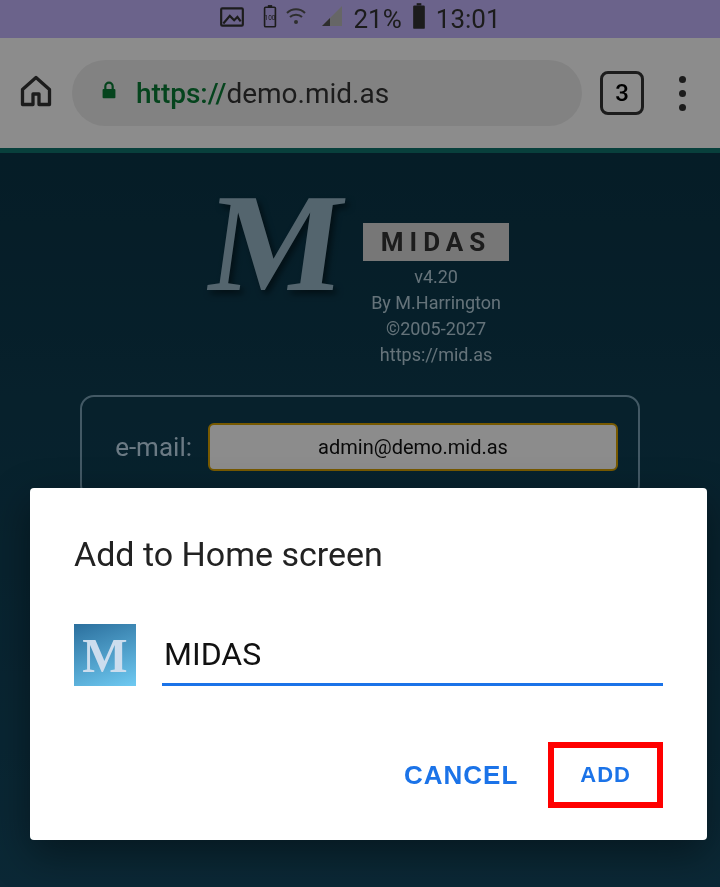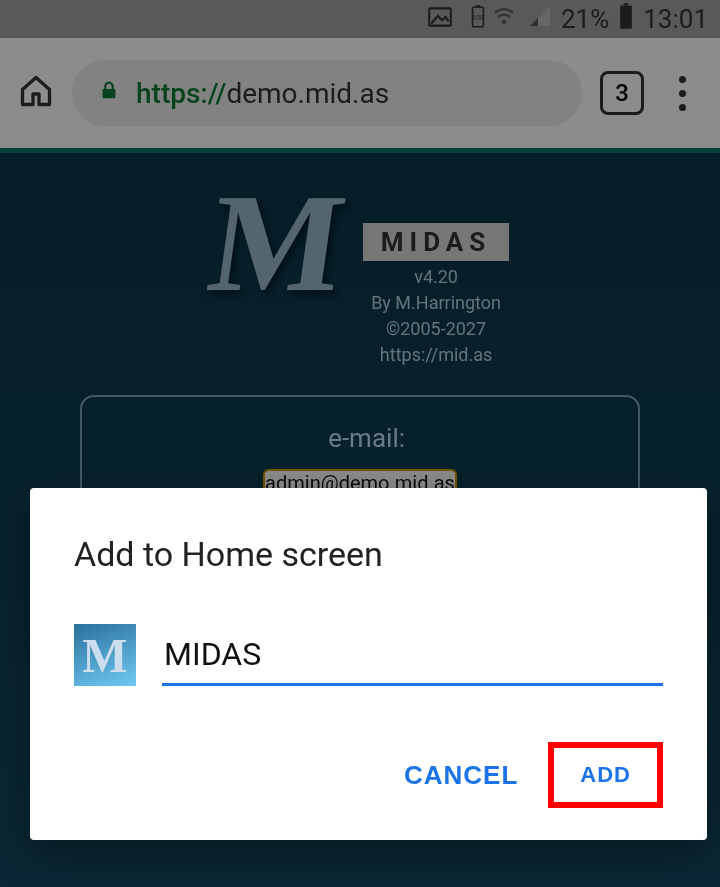--- a/index.html
+++ b/index.html
@@ -6,25 +6,25 @@
     body {
       width: 720px;
       height: 887px;
       font-family: Roboto, Arial, sans-serif;
       position: relative;
       overflow: hidden;
       background: #0d3a4f;
     }
     .st {
       height: 38px;
-      background: #a3a3a3;
+      background: #c4b5fd;
       display: flex;
       align-items: center;
       padding: 4px 12px;
-      justify-content: flex-end;
+      justify-content: center;
       color: #333;
     }
     .stl { display: flex; align-items: center; gap: 14px; }
     .str { display: flex; align-items: center; gap: 8px; font-size: 26px; font-weight: 400; }
     .ub {
       height: 115px;
       background: #fff;
       display: flex;
       align-items: center;
       padding: 0 18px;
@@ -69,21 +69,21 @@
     }
     .bi { text-align: center; color: #b8d1de; margin-top: 50px; }
     .hl { background: #d9d9d9; padding: 4px 18px; font-size: 26px; letter-spacing: 6px; color: #333; font-weight: 700; display: inline-block; }
     .bi p { font-size: 18px; margin-top: 5px; }
     .lf {
       margin: 30px 80px 0;
       border: 2px solid #7aa3b8;
       border-radius: 14px;
       padding: 26px 20px;
     }
-    .row { display: flex; align-items: center; gap: 16px; flex-direction: column; }
+    .row { display: flex; align-items: center; gap: 16px; }
     .row label { color: #c3def0; font-size: 26px; width: 90px; text-align: right; }
     .row .inp { flex: 1; height: 48px; background: #fff; border: 2px solid #d9a300; border-radius: 6px; text-align: center; font-size: 20px; color: #111; display: flex; align-items: center; justify-content: center; }
     .ov {
       position: absolute;
       inset: 0;
       background: rgba(0,0,0,.45);
     }
     .dlg {
       position: absolute;
       left: 30px;

